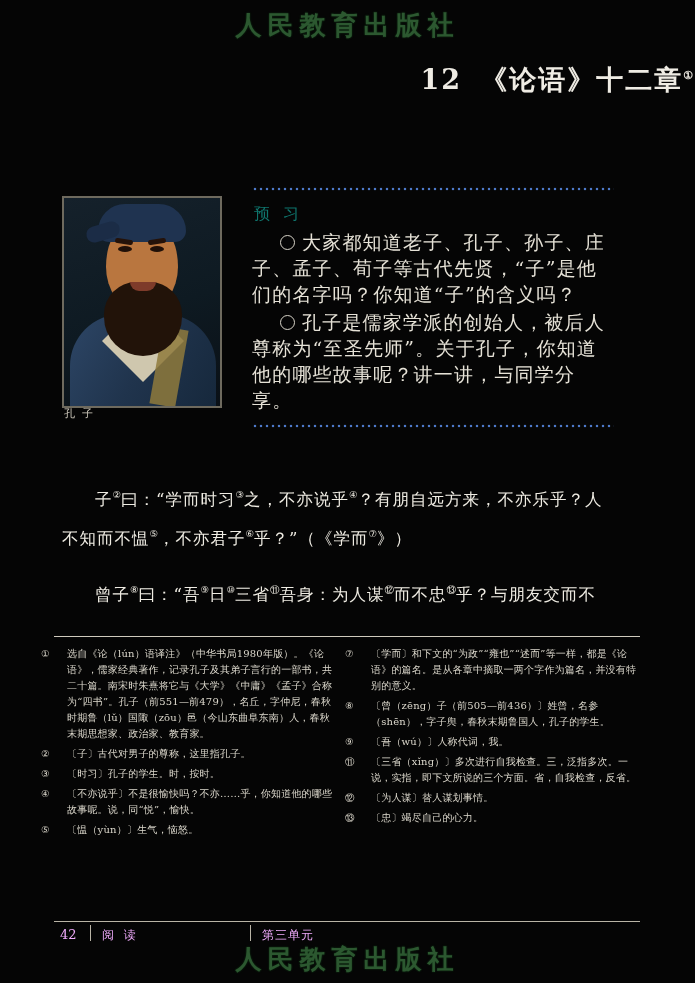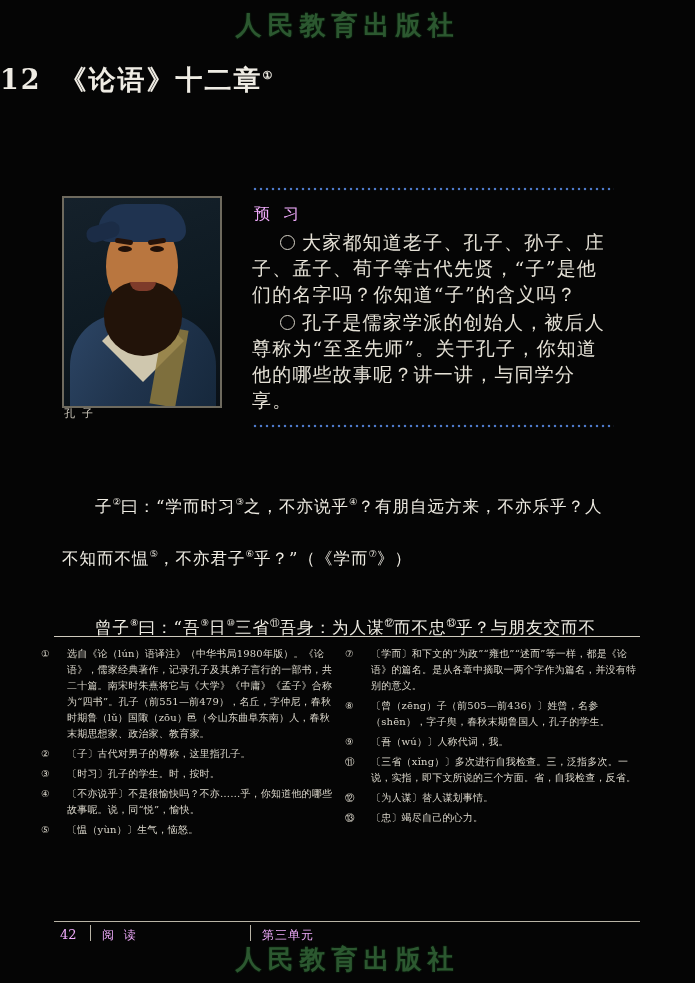--- a/index.html
+++ b/index.html
@@ -44,21 +44,21 @@
     bottom: 6px;
     font-size: 26px;
   }
 
   
   .title-row {
     position: absolute;
     top: 62px;
     left: 0;
     width: 100%;
-    text-align: left;
+    text-align: right;
     font-family: "DejaVu Serif", "Liberation Serif", serif;
     font-size: 27px;
     font-weight: bold;
     color: #efece4;
     letter-spacing: 2px;
   }
   .title-row .num { margin-right: 18px; }
   .title-row sup {
     font-size: 11px;
     vertical-align: super;
@@ -176,21 +176,21 @@
     height: 6px;
     background-image: radial-gradient(circle, #4d79c9 0 1.4px, transparent 1.6px);
     background-size: 6px 6px;
     background-repeat: repeat-x;
     background-position: left center;
   }
   .preview-title {
     font-family: "DejaVu Serif", "Liberation Serif", serif;
     font-size: 16px;
     letter-spacing: 4px;
-    color: #f0abfc;
+    color: #0f766e;
     margin: 12px 0 4px 2px;
   }
   .preview-item {
     font-family: "DejaVu Serif", "Liberation Serif", serif;
     font-size: 19px;
     line-height: 26px;
     letter-spacing: 1.2px;
     color: #e6e2d7;
     text-indent: 28px;
     margin-bottom: 2px;
@@ -206,21 +206,21 @@
   .preview .dot-rule.bottom { margin-top: 10px; }
 
   
   .body-text {
     position: absolute;
     left: 62px;
     top: 478px;
     width: 556px;
     font-family: "DejaVu Serif", "Liberation Serif", serif;
     font-size: 16.5px;
-    line-height: 47px;
+    line-height: 34px;
     letter-spacing: 1px;
     color: #efece3;
   }
   .body-text p {
     margin: 0 0 18px 0;
     text-indent: 33px;
   }
   .body-text sup {
     font-size: 9.5px;
     vertical-align: super;

